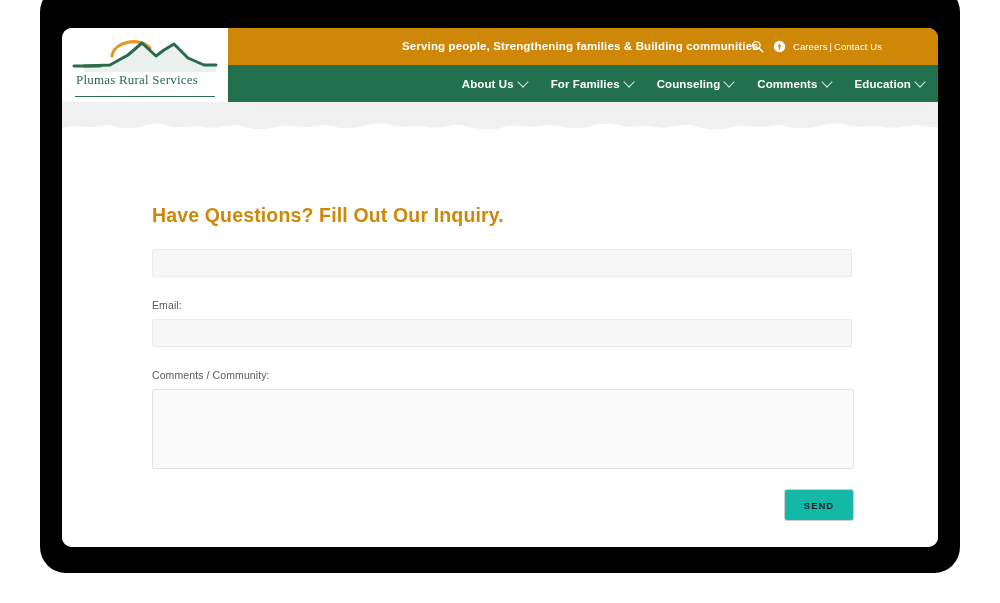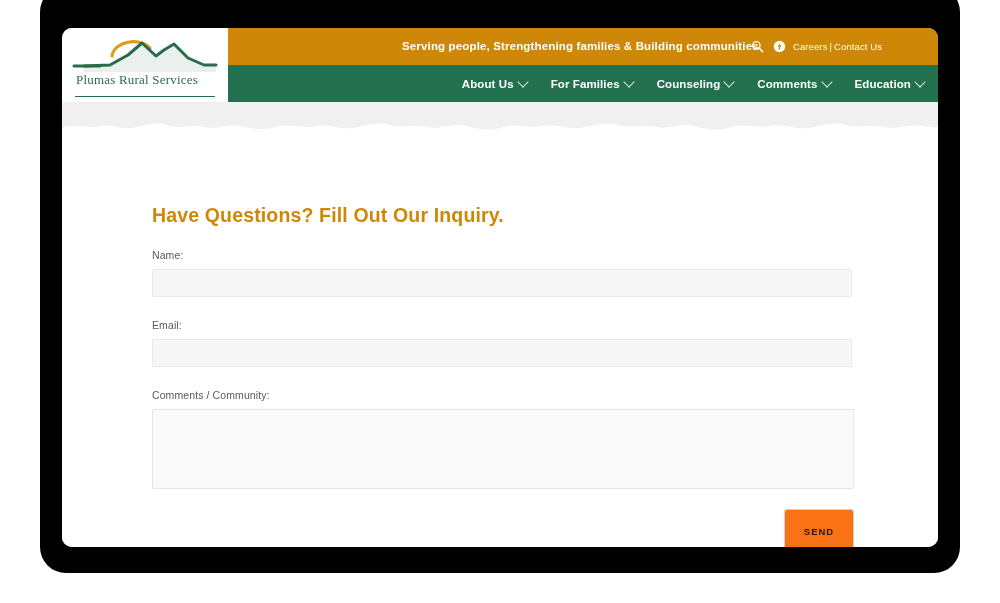--- a/index.html
+++ b/index.html
@@ -230,22 +230,22 @@
     color: #333;
     padding: 6px 8px;
   }
   .send-row {
     display: flex;
     justify-content: flex-end;
     margin-top: 20px;
   }
   .send-btn {
     width: 70px;
-    height: 44px;
-    background: #f97316;
+    height: 32px;
+    background: #14b8a6;
     border: 1px solid #cfcfcf;
     border-radius: 3px;
     font-family: "Liberation Sans", sans-serif;
     font-size: 9.5px;
     font-weight: bold;
     color: #1d1d1d;
     letter-spacing: 1px;
     cursor: pointer;
   }
 </style>
@@ -326,21 +326,20 @@
           C722,6 732,13 746,11 C760,9 770,4 784,8 C798,12 808,7 822,10 C836,13 848,6 862,9
           C868,10 872,11 876,10 L876,16 Z"></path>
       </svg>
     </div>
 
     <div class="main">
       <div class="form">
 
         <h1 class="form-title">Have Questions? Fill Out Our Inquiry.</h1>
 
-        <div class="field-label">Name:</div>
         <input class="text-input" type="text" value="" style="">
 
         <div class="field-label">Email:</div>
         <input class="text-input" type="text" value="" style="">
 
         <div class="field-label">Comments / Community:</div>
         <textarea class="text-area" placeholder="" style=""></textarea>
 
         <div class="send-row">
           <button class="send-btn">SEND</button>

